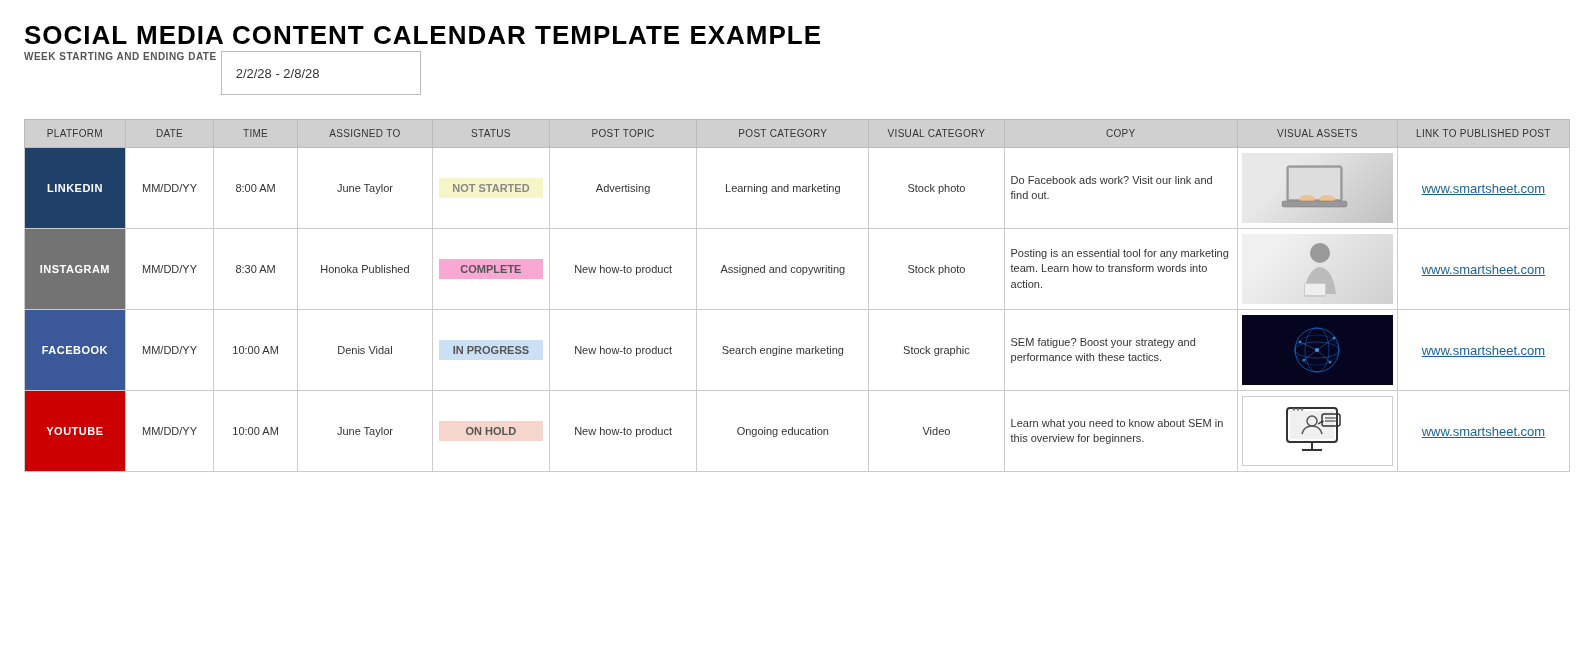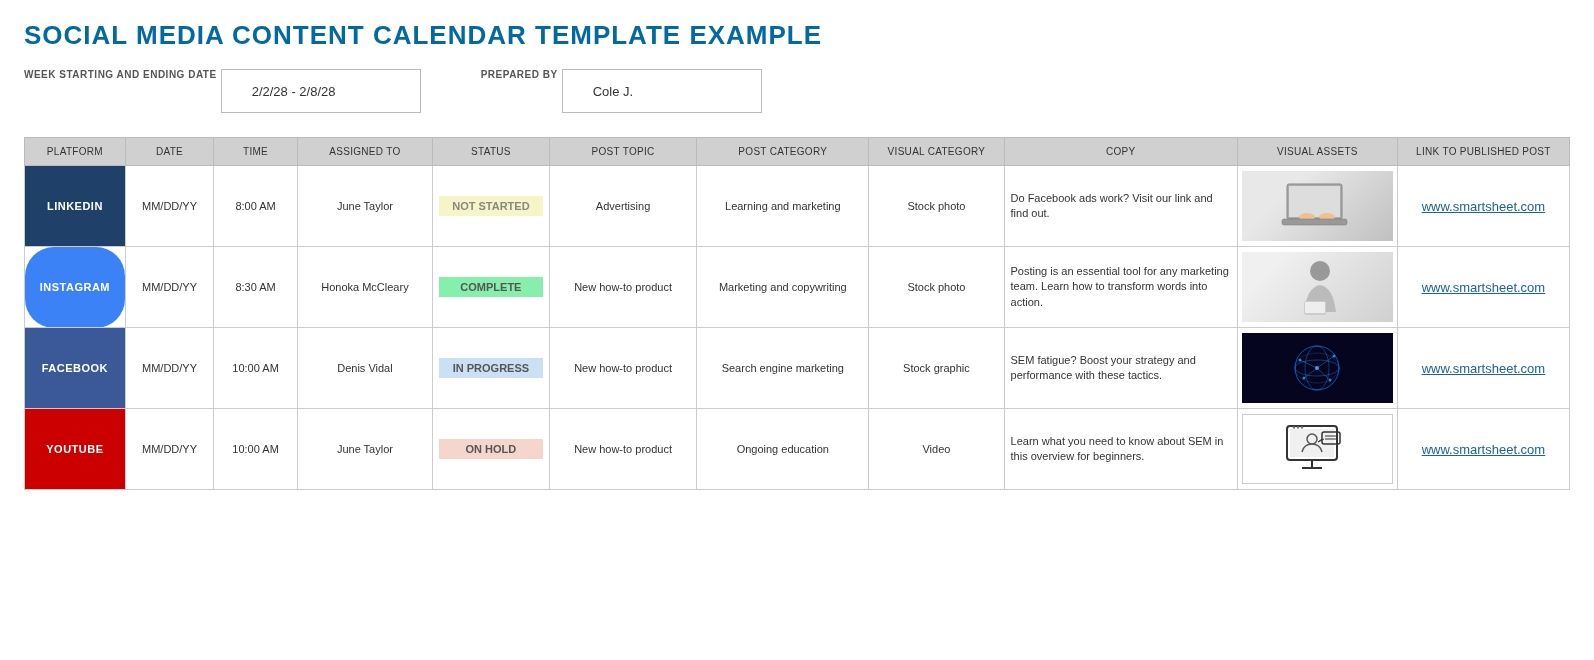--- a/index.html
+++ b/index.html
@@ -6,24 +6,23 @@
     body {
       font-family: Arial, sans-serif;
       background: #fff;
       padding: 20px 24px;
       font-size: 12px;
       color: #333;
     }
     h1 {
       font-size: 26px;
       font-weight: 900;
-      color: #0369a1;
+      color: #000000;
       text-transform: uppercase;
       letter-spacing: 1px;
-      margin-bottom: 18px;
     }
     .meta-section {
       display: flex;
       gap: 60px;
       margin-bottom: 24px;
       align-items: flex-end;
     }
     .meta-field {
       display: flex;
       flex-direction: row;
@@ -31,21 +30,21 @@
     }
     .meta-label {
       font-size: 10px;
       font-weight: bold;
       color: #555;
       text-transform: uppercase;
       letter-spacing: 0.5px;
     }
     .meta-value-box {
       border: 1px solid #bbb;
-      padding: 10px 30px;
+      padding: 10px 14px;
       font-size: 13px;
       color: #333;
       background: #fff;
       min-width: 200px;
       min-height: 44px;
       display: flex;
       align-items: center;
     }
     table {
       width: 100%;
@@ -102,27 +101,27 @@
     .link-cell {
       color: #1a6496;
       font-size: 13px;
       text-decoration: underline;
     }
     .visual-cell {
       padding: 4px;
     }
     
     .linkedin-bg { background-color: #1f4068; }
-    .instagram-bg { background-color: #3b82f6; border-radius: 29px; }
+    .instagram-bg { background-color: #737373; }
     .facebook-bg { background-color: #3b5998; }
     .youtube-bg { background-color: #cc0000; }
 
     
     .not-started { background-color: #f5f5c8; color: #888; }
-    .complete { background-color: #86efac; color: #555; }
+    .complete { background-color: #f9a8d4; color: #555; }
     .in-progress { background-color: #cce0f5; color: #555; }
     .on-hold { background-color: #f5d5cc; color: #555; }
 
     
     col.c-platform { width: 82px; }
     col.c-date { width: 72px; }
     col.c-time { width: 68px; }
     col.c-assigned { width: 110px; }
     col.c-status { width: 95px; }
     col.c-topic { width: 120px; }
@@ -166,24 +165,20 @@
   </style>
 </head>
 <body>
 
 <h1>Social Media Content Calendar Template Example</h1>
 
 <div class="meta-section">
   <div class="meta-field">
     <span class="meta-label">Week Starting and Ending Date</span>
     <div class="meta-value-box">2/2/28 - 2/8/28</div>
-  </div>
-  <div class="meta-field">
-    <span class="meta-label">Prepared By</span>
-    <div class="meta-value-box">Cole J.</div>
   </div>
 </div>
 
 <table>
   <colgroup>
     <col class="c-platform">
     <col class="c-date">
     <col class="c-time">
     <col class="c-assigned">
     <col class="c-status">
@@ -237,26 +232,26 @@
           </div>
         </td>
         <td><a href="#" class="link-cell">www.smartsheet.com</a></td>
       </tr>
       <tr>
         <td class="platform-cell instagram-bg">
           <div class="platform-inner">INSTAGRAM</div>
         </td>
         <td>MM/DD/YY</td>
         <td>8:30 AM</td>
-        <td>Honoka McCleary</td>
+        <td>Honoka Published</td>
         <td>
           <div class="status-badge complete">COMPLETE</div>
         </td>
         <td>New how-to product</td>
-        <td>Marketing and copywriting</td>
+        <td>Assigned and copywriting</td>
         <td>Stock photo</td>
         <td class="copy-cell">Posting is an essential tool for any marketing team. Learn how to transform words into action.</td>
         <td class="visual-cell">
           <div class="img-placeholder-woman">
             <svg width="70" height="60" viewBox="0 0 70 60" xmlns="http://www.w3.org/2000/svg">
 
         <circle cx="38" cy="14" r="10" fill="#999"></circle>
         <path d="M22 55 Q25 30 38 28 Q51 30 54 55Z" fill="#bbb"></path>
 
         <rect x="22" y="44" width="22" height="14" rx="2" fill="#ccc"></rect>

